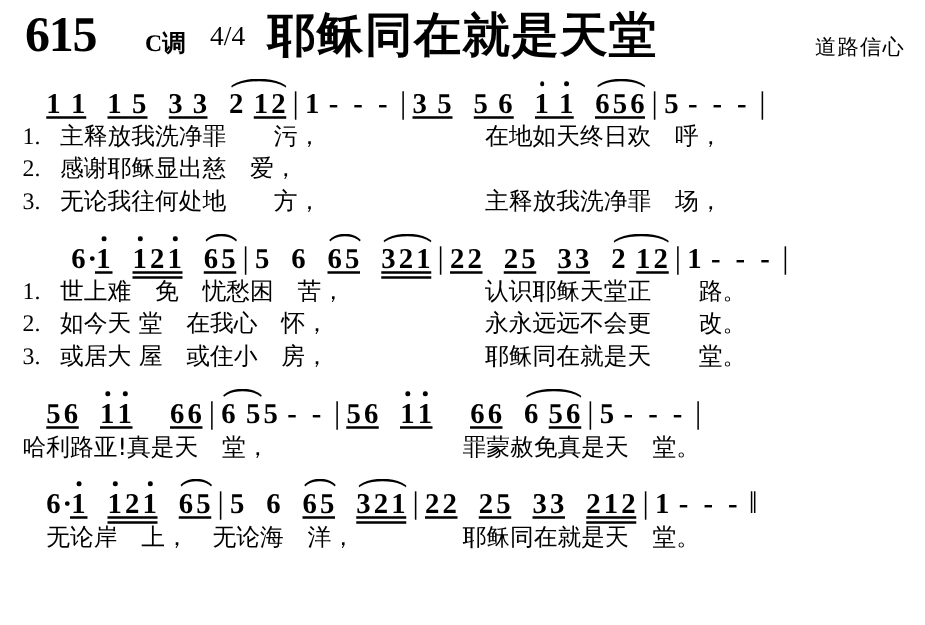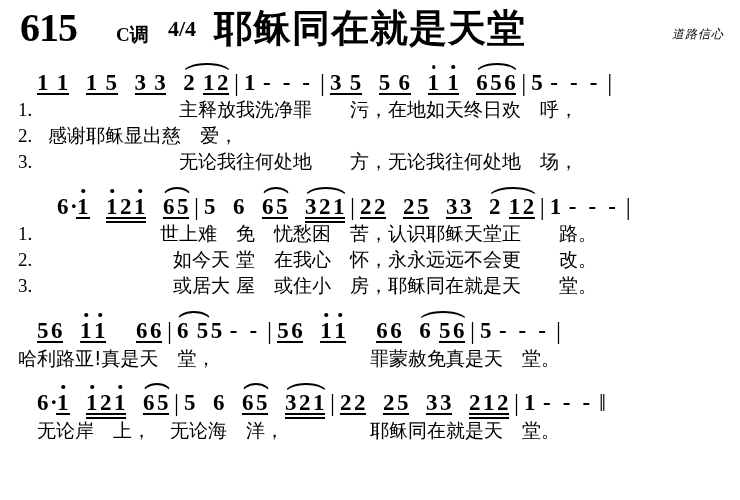--- a/index.html
+++ b/index.html
@@ -43,41 +43,40 @@
     top: 22px;
     font-size: 19px;
     font-weight: bold;
     font-family: "Liberation Serif", serif;
   }
   .meter {
     position: absolute;
     left: 168px;
     top: 16px;
     font-size: 22px;
-    font-weight: bold;
+    font-weight: normal;
     font-family: "Liberation Serif", serif;
   }
   .title {
     position: absolute;
     left: 214px;
     top: 6px;
     font-family: "DejaVu Sans", sans-serif;
     font-weight: bold;
     font-size: 38px;
     line-height: 44px;
     letter-spacing: 1px;
   }
   .subtitle {
     position: absolute;
     right: 16px;
     top: 26px;
     font-family: "DejaVu Sans", sans-serif;
-    font-size: 12px;
+    font-size: 17px;
     letter-spacing: 1px;
-    font-style: italic;
   }
 
   
   .system {
     position: relative;
     margin: 0 0 0 0;
   }
   .notes-line {
     position: relative;
     height: 40px;
@@ -183,21 +182,20 @@
   .verse-num {
     width: 30px;
     flex: none;
     font-family: "Liberation Serif", serif;
     font-size: 19px;
   }
   .lyric-seg-a {
     width: 340px;
     flex: none;
     letter-spacing: 0px;
-    text-align: right;
   }
   .lyric-seg-b {
     flex: none;
     letter-spacing: 0px;
   }
   .lyric-single {
     padding-left: 18px;
     font-family: "DejaVu Sans", sans-serif;
     font-size: 19px;
     line-height: 28px;
@@ -283,21 +281,21 @@
         <span class="lyric-seg-a">主释放我洗净罪　　污，</span>
         <span class="lyric-seg-b">在地如天终日欢　呼，</span>
       </div>
       <div class="lyric-row">
         <span class="verse-num">2.</span>
         <span class="lyric-seg-b">感谢耶稣显出慈　爱，</span>
       </div>
       <div class="lyric-row">
         <span class="verse-num">3.</span>
         <span class="lyric-seg-a">无论我往何处地　　方，</span>
-        <span class="lyric-seg-b">无论我往何处地　场，</span>
+        <span class="lyric-seg-b">主释放我洗净罪　场，</span>
       </div>
     </div>
   </div>
 
   <div class="system" style="margin-top:6px;">
     <div class="notes-line indent-more">
       <span class="tok n">6</span>
       <span class="dotright">·</span>
       <span class="tok n beam1 dotabove">1</span>
       <span class="tok sp"></span>

